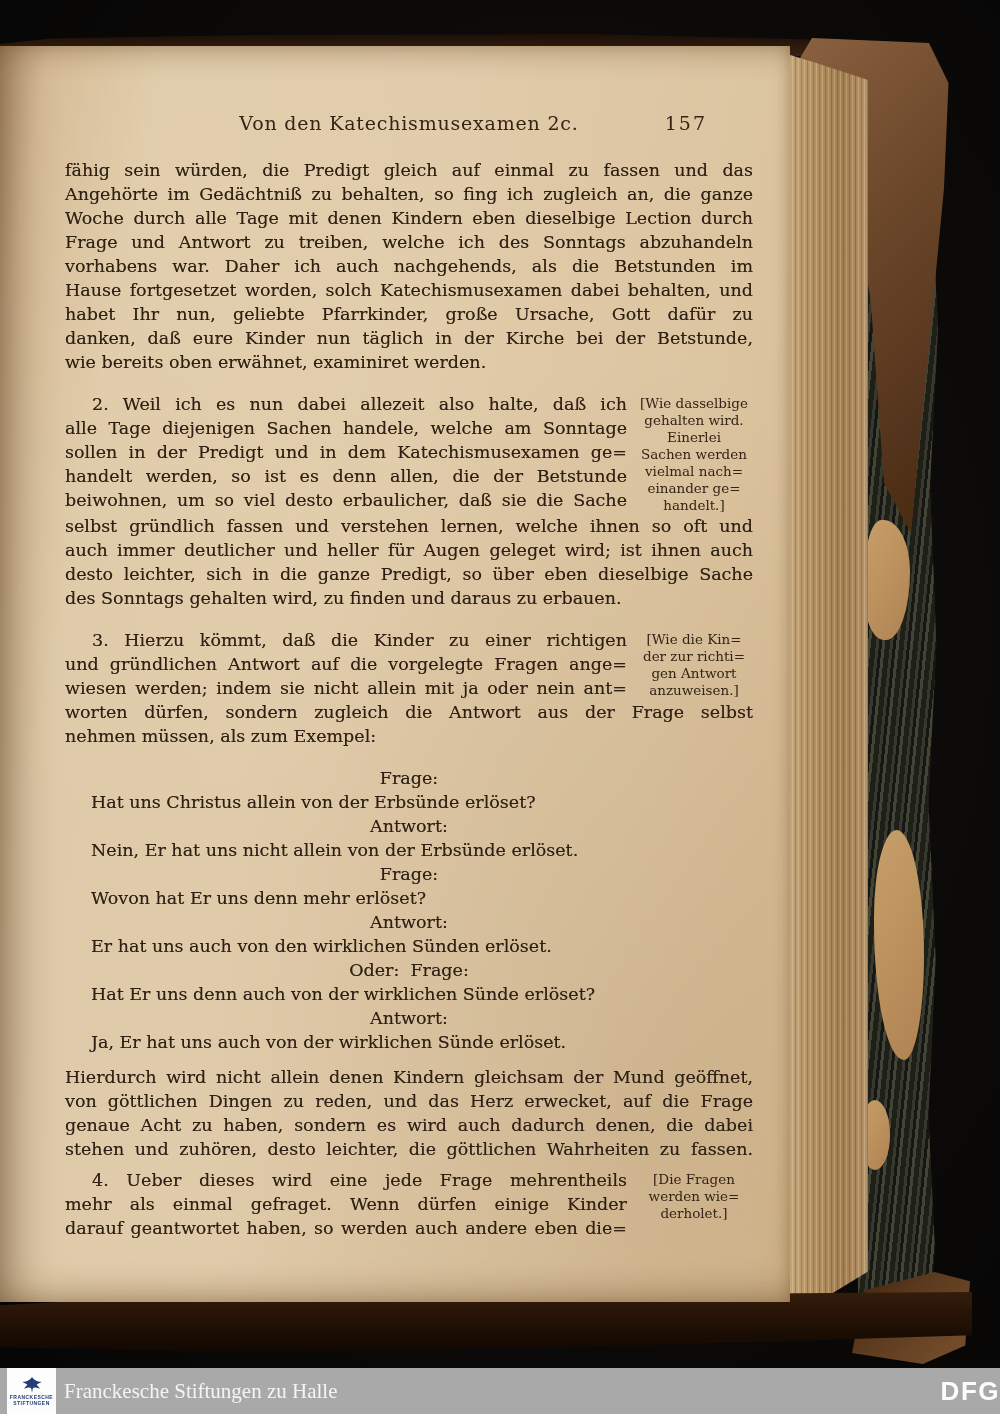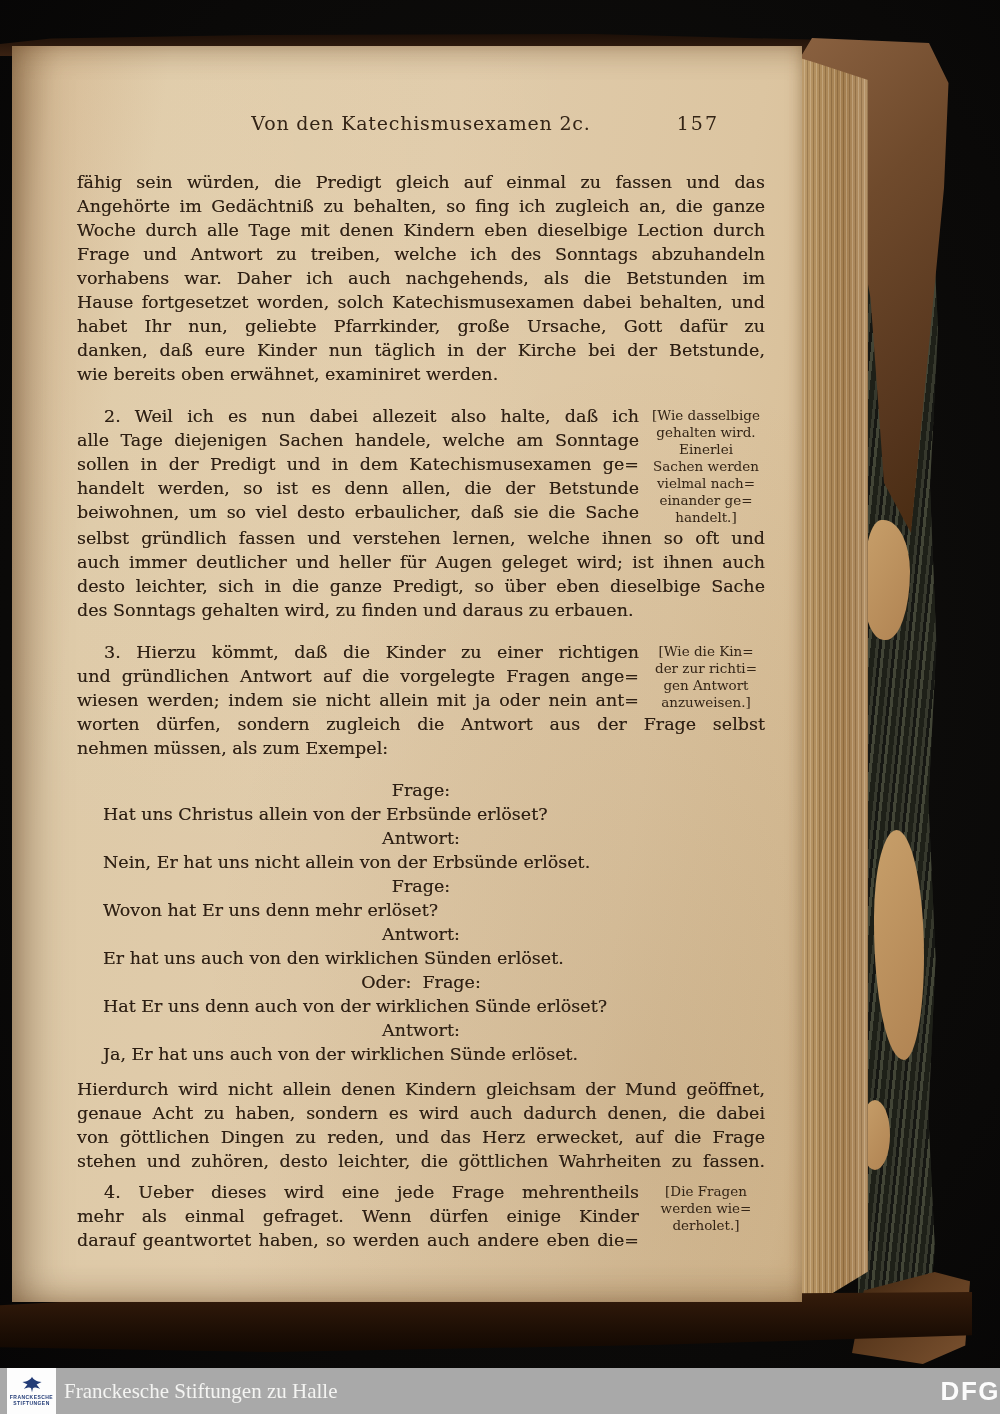--- a/index.html
+++ b/index.html
@@ -30,21 +30,21 @@
     background:linear-gradient(90deg,#c7a87c 0%,#b3905f 35%,#a37e4f 70%,#b6946a 100%);
     background-blend-mode:normal;
     clip-path:polygon(0 .3%,35% 1%,100% 2.4%,100% 97.4%,45% 99.6%,0 99.2%);}
   .fore-edge::after{content:"";position:absolute;inset:0;
     background:repeating-linear-gradient(90deg,rgba(255,245,225,.22) 0 1px,rgba(0,0,0,0) 1px 3px,rgba(70,42,14,.25) 3px 4px,rgba(0,0,0,0) 4px 6px);}
   .cover-bottom{position:absolute;left:0;top:1292px;width:972px;height:60px;
     background:linear-gradient(#351c0b,#1b0d04 70%,#120802);
     clip-path:polygon(0 22%,14% 10%,55% 5%,100% 0,100% 72%,68% 88%,28% 100%,0 92%);}
 
   
-  .page{position:absolute;left:12px;top:46px;width:790px;height:1256px;
+  .page{position:absolute;left:0;top:46px;width:790px;height:1256px;
     background:
       radial-gradient(ellipse at 25% 12%,rgba(255,240,210,.10),rgba(0,0,0,0) 45%),
       radial-gradient(ellipse at 80% 85%,rgba(120,80,40,.12),rgba(0,0,0,0) 50%),
       linear-gradient(100deg,#c4a67e 0%,#d5ba95 5%,#decaa8 16%,#e0cbaa 45%,#dcc5a1 75%,#d5bb93 96%,#cfb389 100%);
     box-shadow:inset 30px 0 45px -20px rgba(80,50,22,.55),
                inset -8px 0 14px -8px rgba(120,85,45,.4),
                inset 0 -24px 34px -20px rgba(110,72,36,.4),
                inset 0 20px 28px -18px rgba(110,72,36,.35);
     color:#2e2014;}
   .header-row{position:absolute;left:65px;top:66px;width:688px;height:26px;}
@@ -54,21 +54,21 @@
   #text-flow{position:absolute;left:65px;top:112px;width:688px;}
   .tline{font-size:17.5px;line-height:24px;text-align:justify;text-align-last:justify;
     color:#2d1f13;text-shadow:0 0 .4px rgba(45,31,19,.55);}
   .tlast{text-align-last:left;}
   .indent{text-indent:27px;}
   .noted-row{display:flex;align-items:flex-start;}
   .narrow-col{width:562px;}
   .sidenote{width:118px;margin-left:8px;padding-top:3px;text-align:center;}
   .nline{font-size:13.5px;line-height:17px;color:#33241 6;color:#332416;}
   .block{margin-top:18px;}
-  .block:first-child{margin-top:12px;}
+  .block:first-child{margin-top:0;}
   .block-qa .qa-heading{text-align:center;text-align-last:center;white-space:pre;}
   .block-qa .qa-line{padding-left:26px;text-align:left;text-align-last:left;}
   .block-qa + .block{margin-top:11px;}
   .block:last-child{margin-top:7px;}
 
   
   .footer-bar{position:absolute;left:0;top:1368px;width:1000px;height:46px;background:#a9a9a9;}
   .logo-box{position:absolute;left:7px;top:0;width:49px;height:46px;background:#fdfdfd;
     display:flex;flex-direction:column;align-items:center;justify-content:center;}
   .logo-box svg{display:block;margin-bottom:1px;}
@@ -166,22 +166,22 @@
           <div class="tline qa-line tlast">Wovon hat Er uns denn mehr erlöset?</div>
           <div class="tline qa-heading tlast">Antwort:</div>
           <div class="tline qa-line tlast">Er hat uns auch von den wirklichen Sünden erlöset.</div>
           <div class="tline qa-heading tlast">Oder:&nbsp;&nbsp;Frage:</div>
           <div class="tline qa-line tlast">Hat Er uns denn auch von der wirklichen Sünde erlöset?</div>
           <div class="tline qa-heading tlast">Antwort:</div>
           <div class="tline qa-line tlast">Ja, Er hat uns auch von der wirklichen Sünde erlöset.</div>
         </div>
         <div class="block block-plain">
           <div class="tline">Hierdurch wird nicht allein denen Kindern gleichsam der Mund geöffnet,</div>
+          <div class="tline">von göttlichen Dingen zu reden, und das Herz erwecket, auf die Frage</div>
           <div class="tline">genaue Acht zu haben, sondern es wird auch dadurch denen, die dabei</div>
-          <div class="tline">von göttlichen Dingen zu reden, und das Herz erwecket, auf die Frage</div>
           <div class="tline">stehen und zuhören, desto leichter, die göttlichen Wahrheiten zu fassen.</div>
         </div>
         <div class="block block-noted">
           <div class="noted-row">
             <div class="narrow-col">
               <div class="tline indent ">4. Ueber dieses wird eine jede Frage mehrentheils</div>
               <div class="tline">mehr als einmal gefraget.  Wenn dürfen einige Kinder</div>
               <div class="tline">darauf geantwortet haben, so werden auch andere eben die=</div>
             </div>
             <div class="sidenote">

